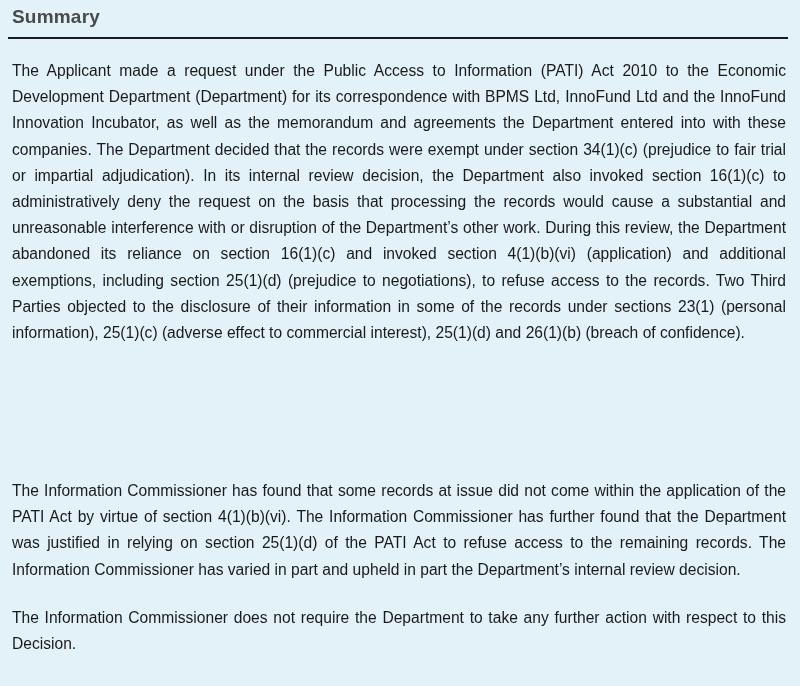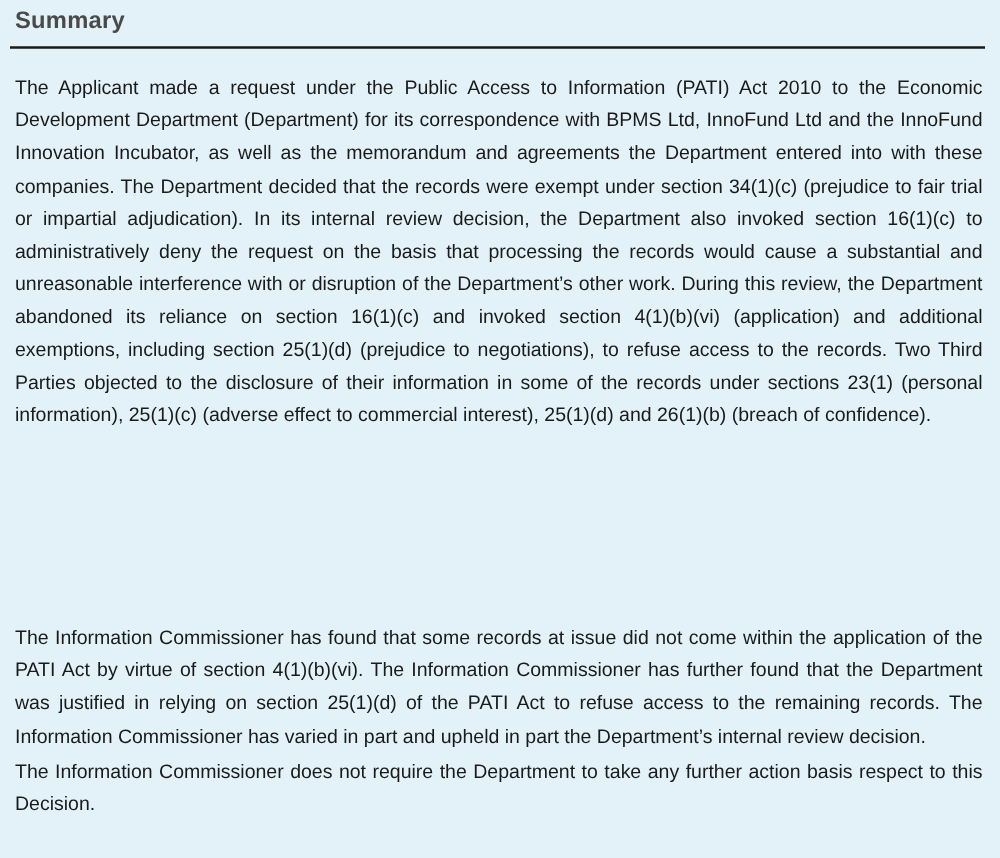--- a/index.html
+++ b/index.html
@@ -18,29 +18,29 @@
     .rule {
       position:absolute; left:8px; top:37px; width:780px; height:2px;
       background:#1a1a1a;
     }
     .para {
       position:absolute; left:12px; width:774px;
       font-size:15.6px; line-height:26.2px;
       text-align:justify; margin:0;
     }
     .p1 { top:58px; }
-    .p2 { top:498px; }
+    .p2 { top:478px; }
     .p3 { top:605px; }
     b { font-weight:normal; }
   </style>
 </head>
 <body>
 
 <div class="page">
   <div class="heading">Summary</div>
   <div class="rule"></div>
 
   <p class="para p1"><span>The Applicant made a request under the Public Access to Information (</span><b>PATI</b><span>) Act 2010 to the Economic Development Department (</span><b>Department</b><span>) for its correspondence with BPMS Ltd, InnoFund Ltd and the InnoFund Innovation Incubator, as well as the memorandum and agreements the Department entered into with these companies. The Department decided that the records were exempt under section 34(1)(c) (prejudice to fair trial or impartial adjudication). In its internal review decision, the Department also invoked section 16(1)(c) to administratively deny the request on the basis that processing the records would cause a substantial and unreasonable interference with or disruption of the Department’s other work. During this review, the Department abandoned its reliance on section 16(1)(c) and invoked section 4(1)(b)(vi) (application) and additional exemptions, including section 25(1)(d) (prejudice to negotiations), to refuse access to the records. Two Third Parties objected to the disclosure of their information in some of the records under sections 23(1) (personal information), 25(1)(c) (adverse effect to commercial interest), 25(1)(d) and 26(1)(b) (breach of confidence).</span></p>
 
   <p class="para p2">The Information Commissioner has found that some records at issue did not come within the application of the PATI Act by virtue of section 4(1)(b)(vi). The Information Commissioner has further found that the Department was justified in relying on section 25(1)(d) of the PATI Act to refuse access to the remaining records. The Information Commissioner has varied in part and upheld in part the Department’s internal review decision.</p>
 
-  <p class="para p3">The Information Commissioner does not require the Department to take any further action basis respect to this Decision.</p>
+  <p class="para p3">The Information Commissioner does not require the Department to take any further action with respect to this Decision.</p>
 </div>
 
 </body></html>

